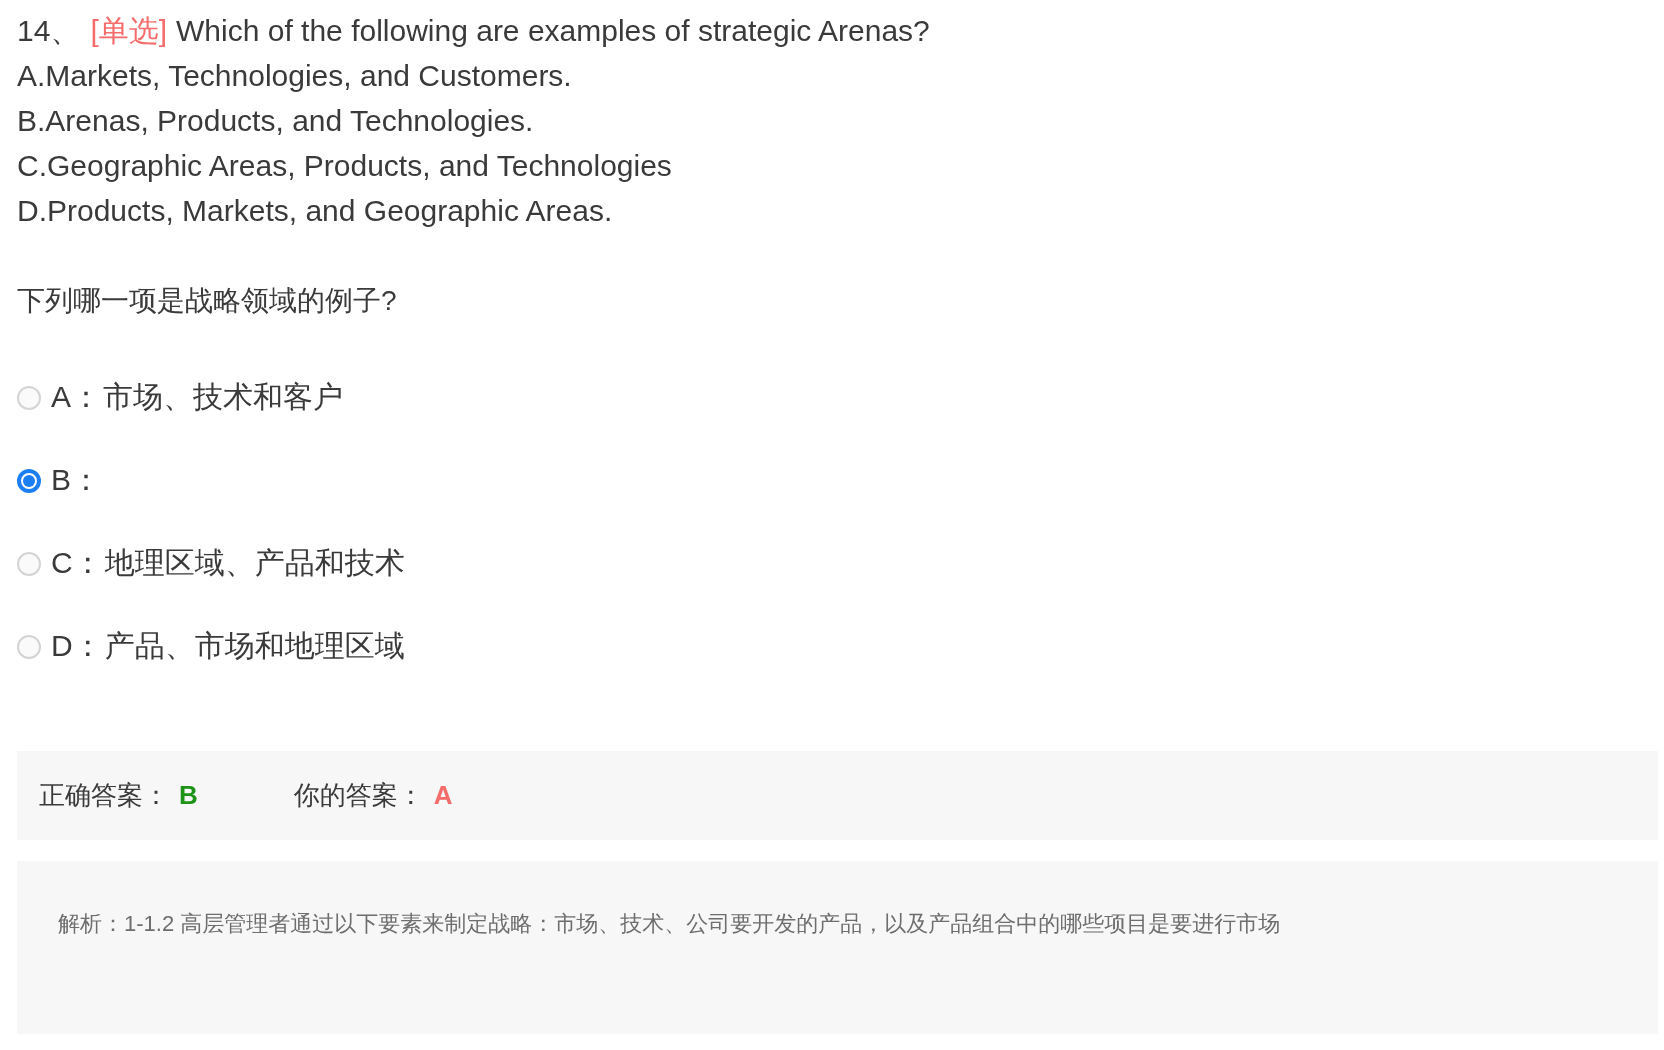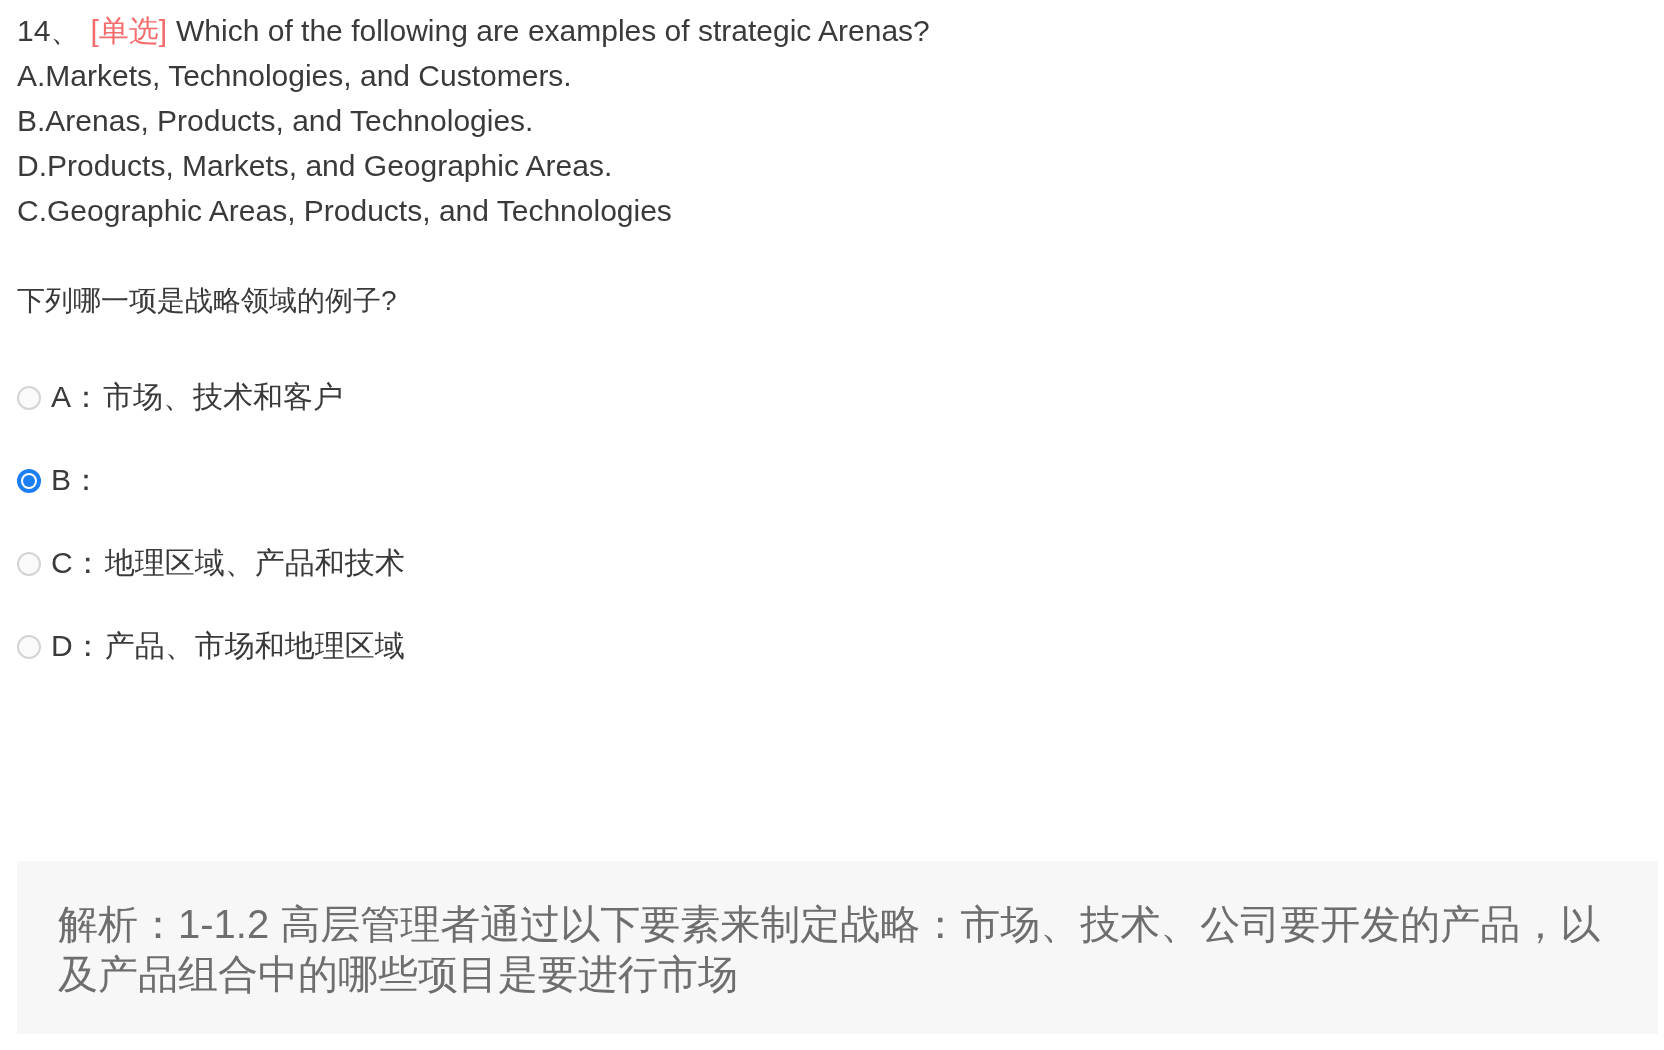--- a/index.html
+++ b/index.html
@@ -103,38 +103,38 @@
 
   
   .explain-box {
     position: absolute;
     left: 17px;
     top: 861px;
     width: 1641px;
     height: 173px;
     background: var(--panel-bg, #f7f7f7);
     padding: 38px 40px 0 41px;
-    font-size: 40px;
+    font-size: 22px;
     line-height: 50px;
     color: var(--text-muted, #6e6e6e);
   }
 </style>
 </head>
 <body>
 
 <div class="page">
 
   <div class="q-block">
     <div class="q-title">
       <span>14、</span><span class="tag">[单选]</span><span>Which of the following are examples of strategic Arenas?</span>
     </div>
     <div>A.Markets, Technologies, and Customers.</div>
     <div>B.Arenas, Products, and Technologies.</div>
+    <div>C.Geographic Areas, Products, and Technologies</div>
     <div>D.Products, Markets, and Geographic Areas.</div>
-    <div>C.Geographic Areas, Products, and Technologies</div>
   </div>
 
   <div class="q-zh">下列哪一项是战略领域的例子?</div>
 
   <div class="choices">
     <div class="choice-row">
       <span class="radio" data-checked="false"></span>
       <span class="choice-label">A：</span>
       <span class="choice-text">市场、技术和客户</span>
     </div>
@@ -147,18 +147,24 @@
       <span class="choice-label">C：</span>
       <span class="choice-text">地理区域、产品和技术</span>
     </div>
     <div class="choice-row">
       <span class="radio" data-checked="false"></span>
       <span class="choice-label">D：</span>
       <span class="choice-text">产品、市场和地理区域</span>
     </div>
   </div>
 
+  <div class="answer-bar">
+    <span>正确答案：</span>
+    <span class="answer-value correct">B</span>
+    <span class="your-label">你的答案：</span>
+    <span class="answer-value wrong">A</span>
+  </div>
 
   <div class="explain-box">
     <div>解析：1-1.2 高层管理者通过以下要素来制定战略：市场、技术、公司要开发的产品，以及产品组合中的哪些项目是要进行市场</div>
   </div>
 
 </div>
 
 </body></html>

